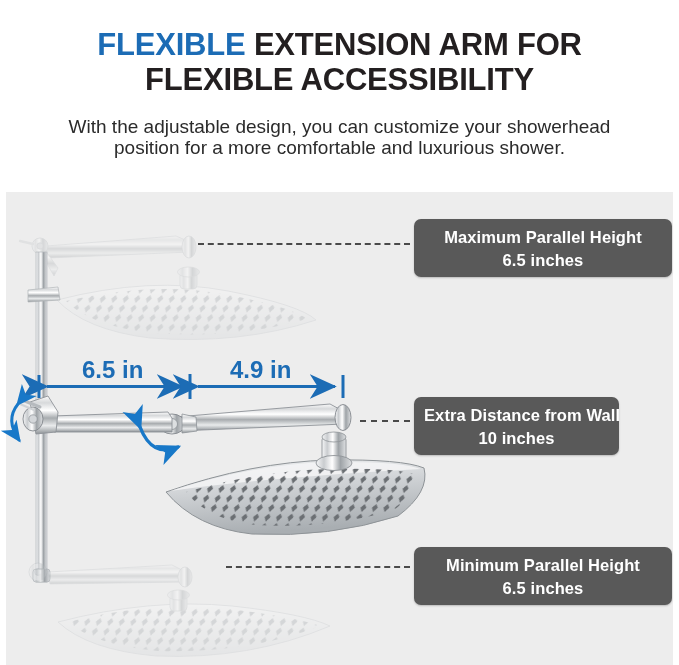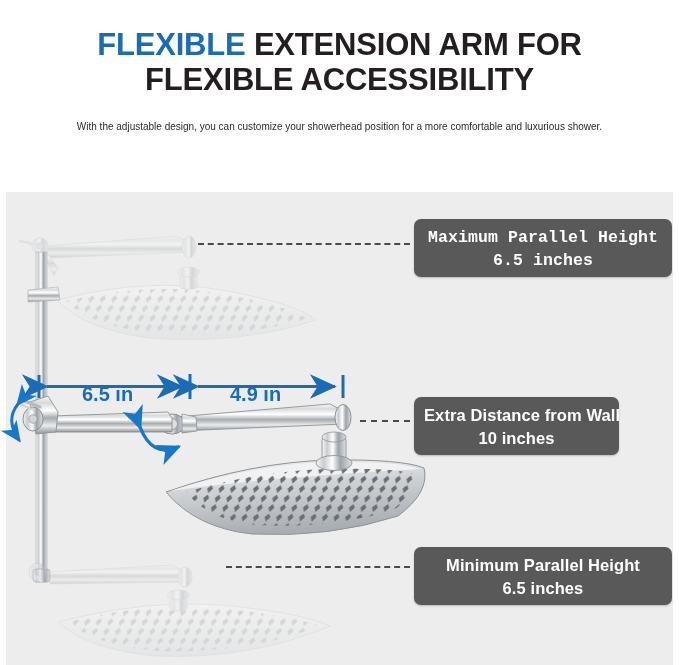--- a/index.html
+++ b/index.html
@@ -26,21 +26,21 @@
     line-height:35px;
     font-weight:bold;
     letter-spacing:-0.2px;
     color:#231f20;
     font-family:"Liberation Sans", sans-serif;
   }
   .title .accent{color:#1c6cb5;}
   .subtitle{
     position:absolute;left:0;right:0;top:116px;
     text-align:center;
-    font-size:10px;
+    font-size:19px;
     line-height:21px;
     color:#2b2b2b;
     padding:0 52px;
     box-sizing:border-box;
   }
 
   
   .panel{
     position:absolute;left:6px;top:192px;
     width:667px;height:473px;
@@ -59,42 +59,41 @@
     font-size:16.5px;
     line-height:23px;
     padding:7px 10px 8px 10px;
     box-sizing:border-box;
     box-shadow:0 1px 2px rgba(0,0,0,0.22);
     letter-spacing:0.1px;
   }
   .callout .l1{display:block;white-space:nowrap;}
   .callout .l2{display:block;white-space:nowrap;}
 
-  #callout-max{left:414px;top:219px;width:258px;height:58px;font-family:Liberation Mono, monospace;}
+  #callout-max{left:414px;top:219px;width:258px;height:58px;}
   #callout-extra{left:414px;top:397px;width:205px;height:58px;}
   #callout-min{left:414px;top:547px;width:258px;height:58px;}
 
   
   .leader{
     position:absolute;height:0;
     border-top:2px dashed #4a4a4a;
   }
   #leader-max{left:198px;top:243px;width:212px;}
   #leader-extra{left:360px;top:420px;width:50px;}
   #leader-min{left:226px;top:566px;width:184px;}
 
   
   .dimtext{
     position:absolute;
     color:#1c6cb5;
     font-weight:bold;
-    font-size:20px;
+    font-size:24px;
     line-height:24px;
     white-space:nowrap;
-    margin-top:24px;
   }
   #dim-a-text{left:82px;top:358px;}
   #dim-b-text{left:230px;top:358px;}
 
   svg.overlay{position:absolute;left:0;top:0;width:679px;height:665px;pointer-events:none;}
 
   
   .ghost{opacity:0.30;}
 </style>
 </head>

